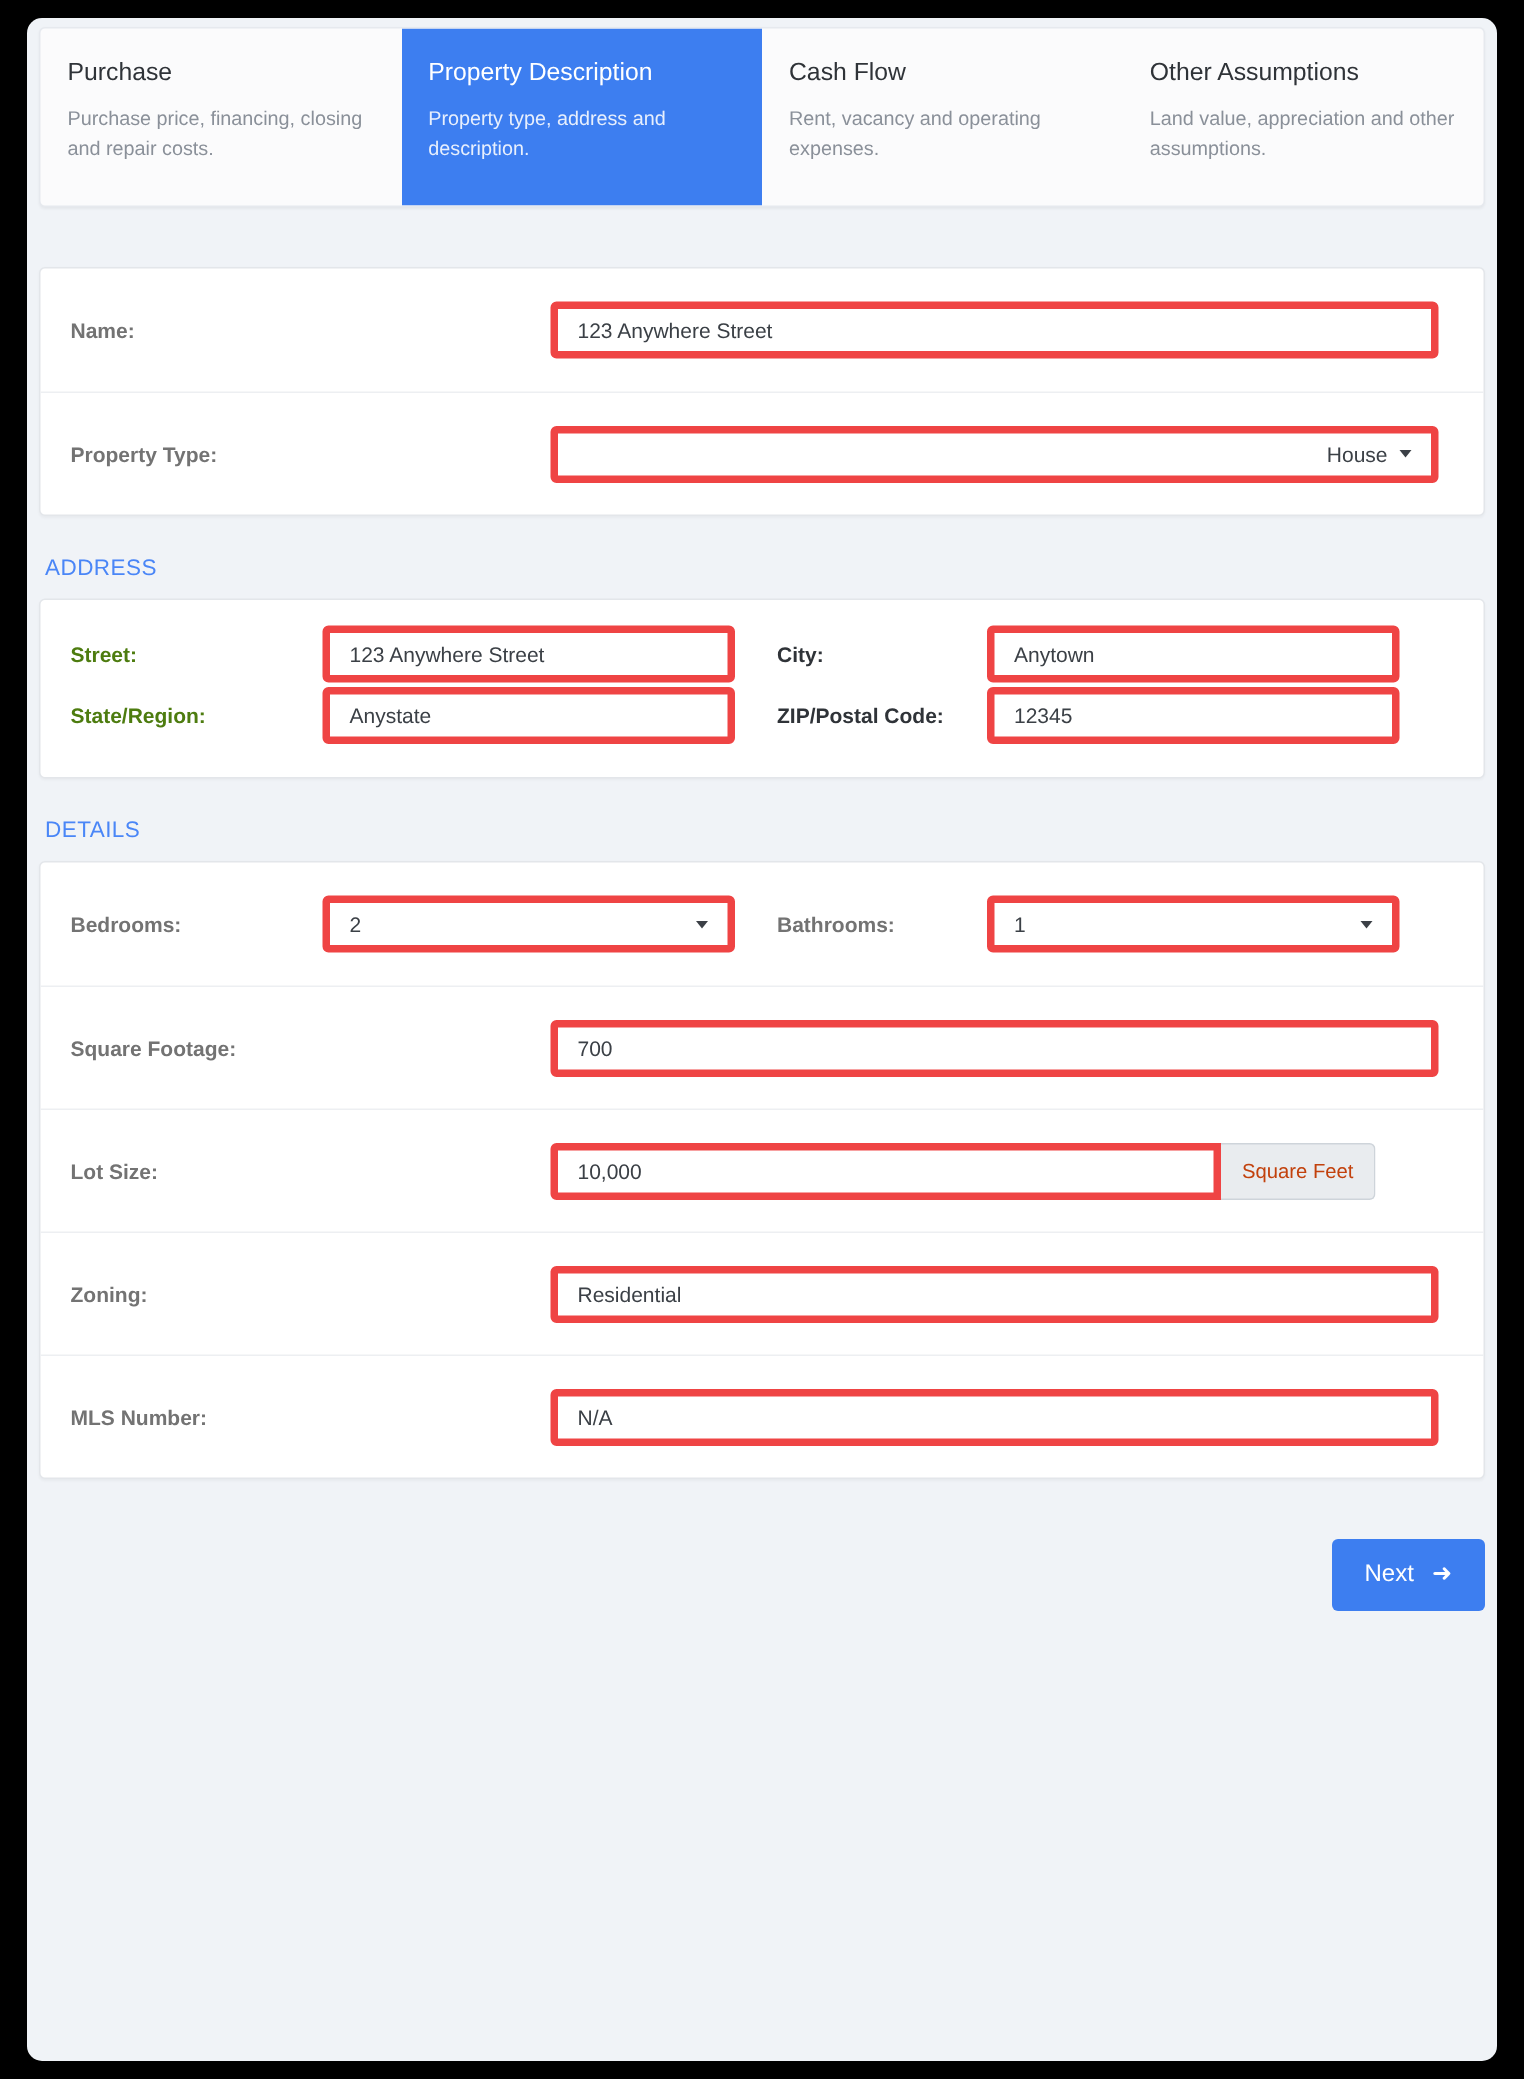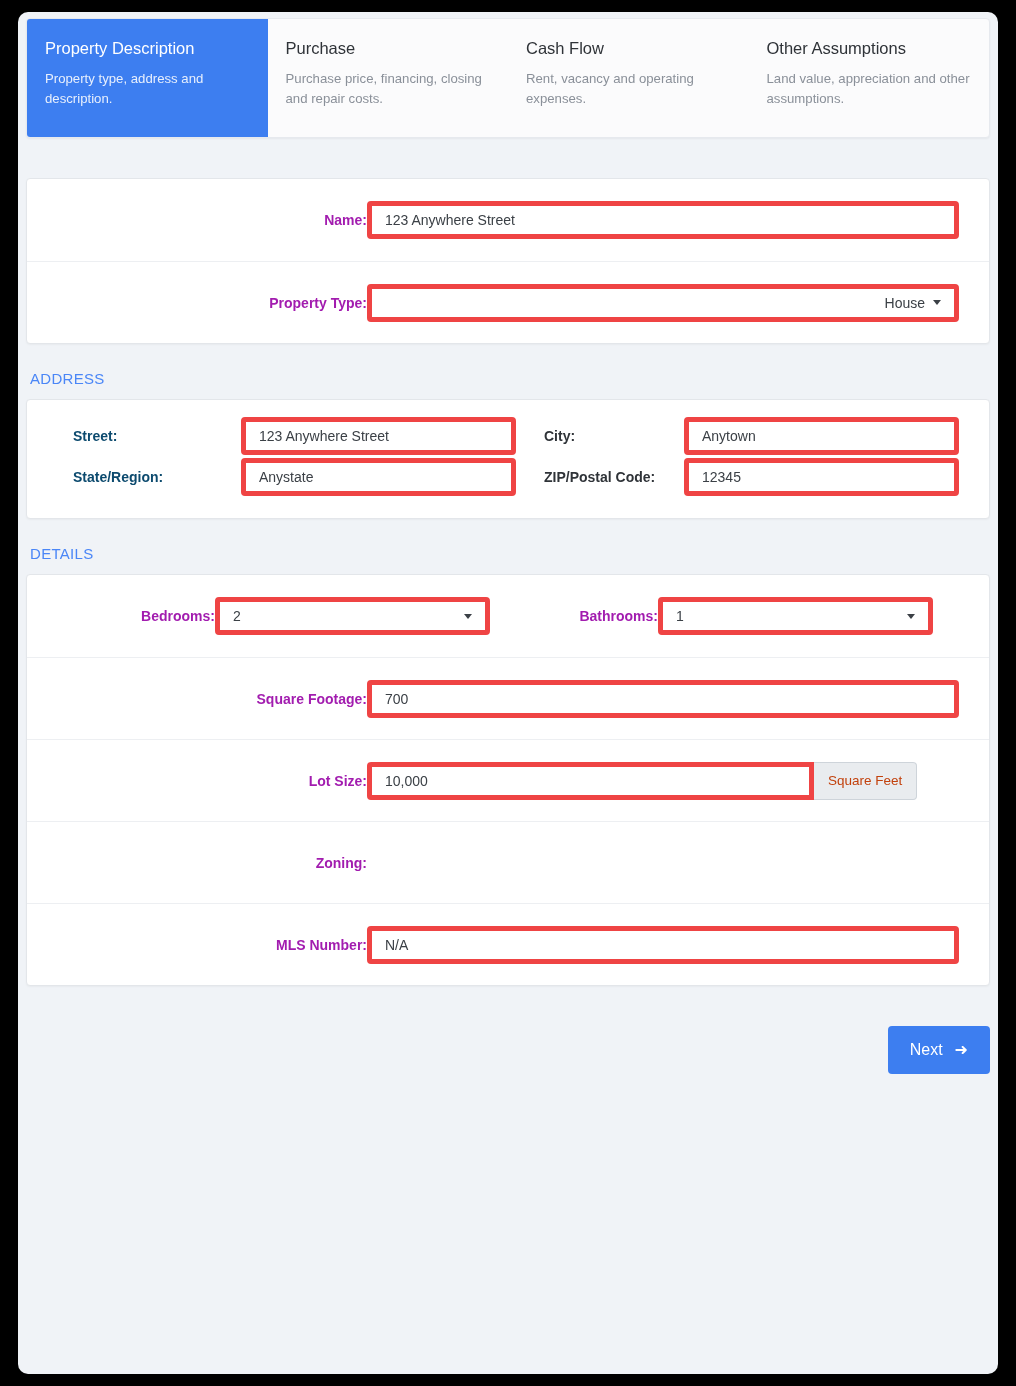--- a/index.html
+++ b/index.html
@@ -74,23 +74,22 @@
     display: flex;
     align-items: center;
     padding: 0 20px;
     min-height: 82px;
   }
   .row + .row { border-top: 1px solid #edeff2; }
 
   .label {
     font-size: 14px;
     font-weight: bold;
-    color: #a21caf;
+    color: #737373;
     flex: 0 0 auto;
-    text-align: right;
   }
   .label.w1 { width: 320px; }
   .label.w2 { width: 168px; }
   .label.w3 { width: 168px; }
 
   
   .input, .select {
     border: 5px solid #ef4444;
     border-radius: 4px;
     background: #ffffff;
@@ -132,21 +131,21 @@
     border: 1px solid #ced4da;
     border-left: none;
     border-top-right-radius: 4px;
     border-bottom-right-radius: 4px;
   }
 
   
   .addr-row { display: flex; align-items: center; padding: 0 20px; min-height: 58px; }
   .addr-row.top { padding-top: 14px; }
   .addr-row.bot { padding-bottom: 22px; }
-  .addr-label-a { width: 168px; font-size: 14px; font-weight: bold; color: #0c4a6e; margin-left: 26px; }
+  .addr-label-a { width: 168px; font-size: 14px; font-weight: bold; color: #4d7c0f; }
   .addr-label-b { width: 168px; font-size: 14px; font-weight: bold; color: #2f3338; padding-left: 28px; }
 
   
   .footer {
     position: relative;
     height: 118px;
     margin: 0 8px;
   }
   .next-btn {
     position: absolute;
@@ -166,27 +165,27 @@
     cursor: pointer;
   }
   .arrow { font-size: 16px; line-height: 1; }
 </style>
 </head>
 <body>
 
 <div id="page">
 
   <div class="tabs">
+    <div class="tab">
+      <div class="tab-title">Purchase</div>
+      <div class="tab-desc">Purchase price, financing, closing and repair costs.</div>
+    </div>
     <div class="tab active">
       <div class="tab-title">Property Description</div>
       <div class="tab-desc">Property type, address and description.</div>
-    </div>
-    <div class="tab">
-      <div class="tab-title">Purchase</div>
-      <div class="tab-desc">Purchase price, financing, closing and repair costs.</div>
     </div>
     <div class="tab">
       <div class="tab-title">Cash Flow</div>
       <div class="tab-desc">Rent, vacancy and operating expenses.</div>
     </div>
     <div class="tab">
       <div class="tab-title">Other Assumptions</div>
       <div class="tab-desc">Land value, appreciation and other assumptions.</div>
     </div>
   </div>
@@ -247,20 +246,21 @@
     <div class="row">
       <div class="label w1">Lot Size:</div>
       <div class="input-group">
         <div class="input">10,000</div>
         <div class="addon">Square Feet</div>
       </div>
     </div>
 
     <div class="row">
       <div class="label w1">Zoning:</div>
+      <div class="input wide">Residential</div>
     </div>
 
     <div class="row">
       <div class="label w1">MLS Number:</div>
       <div class="input wide">N/A</div>
     </div>
 
   </div>
 
   <div class="footer">

